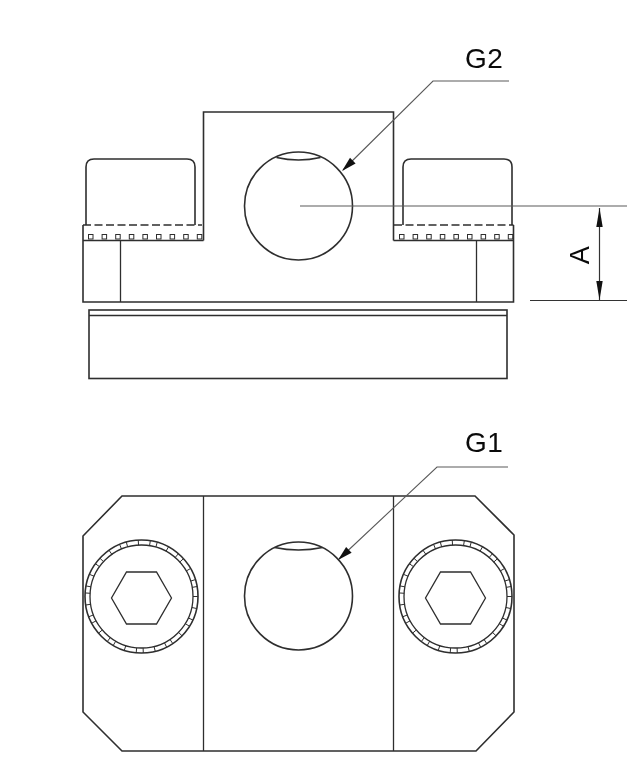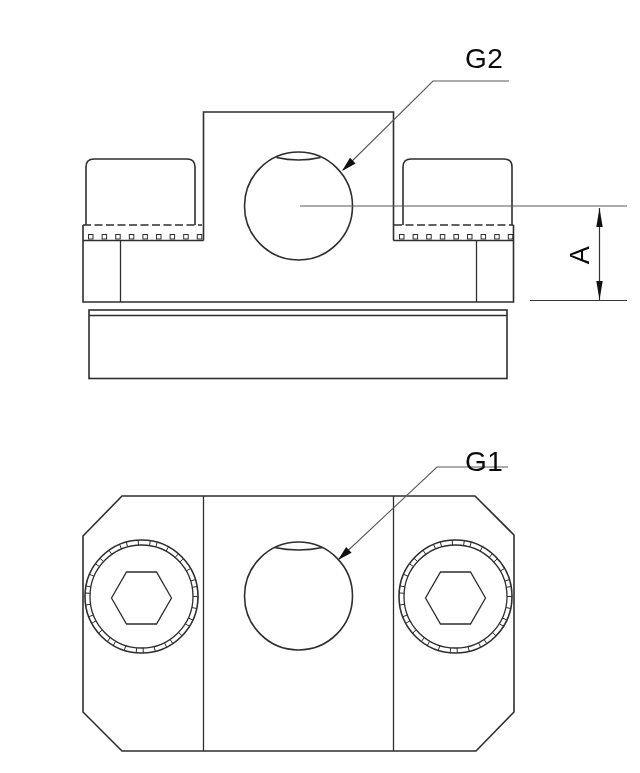--- a/index.html
+++ b/index.html
@@ -26,21 +26,21 @@
   .label{
     position:absolute;color:var(--c-text);font-size:28px;line-height:1;
     letter-spacing:0.5px;white-space:nowrap;
   }
   #a-label{
     left:564px;top:216px;width:32px;height:30px;font-size:27px;
     display:flex;align-items:center;justify-content:center;
     transform:rotate(-90deg);
   }
   #g2-label{left:465px;top:21px;}
-  #g1-label{left:465px;top:424px;}
+  #g1-label{left:465px;top:405px;}
 </style>
 </head>
 <body>
 
 <div id="stage">
 
   <svg width="640" height="773" viewBox="0 0 640 773">
 
     <g>
 

